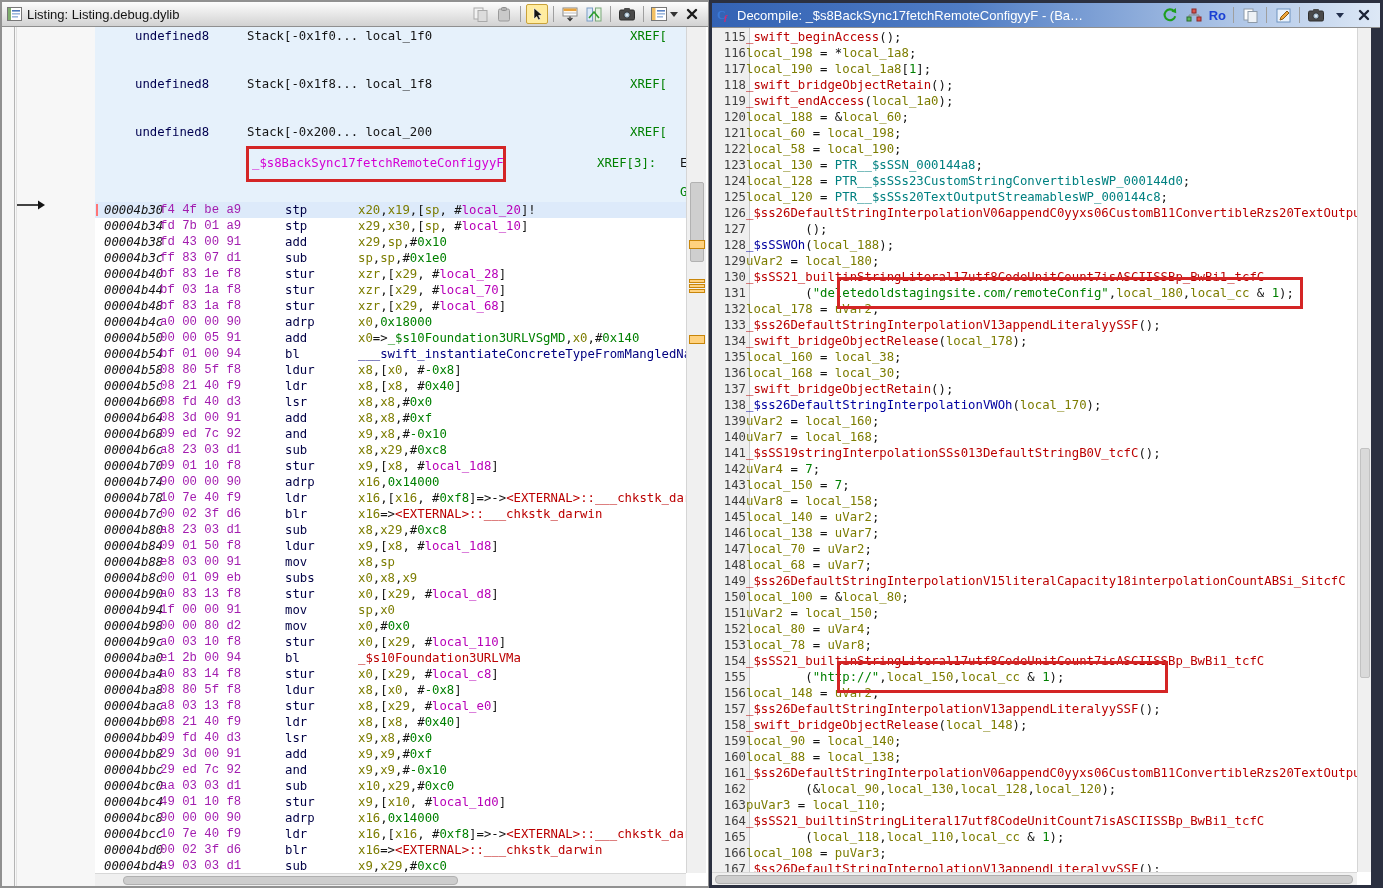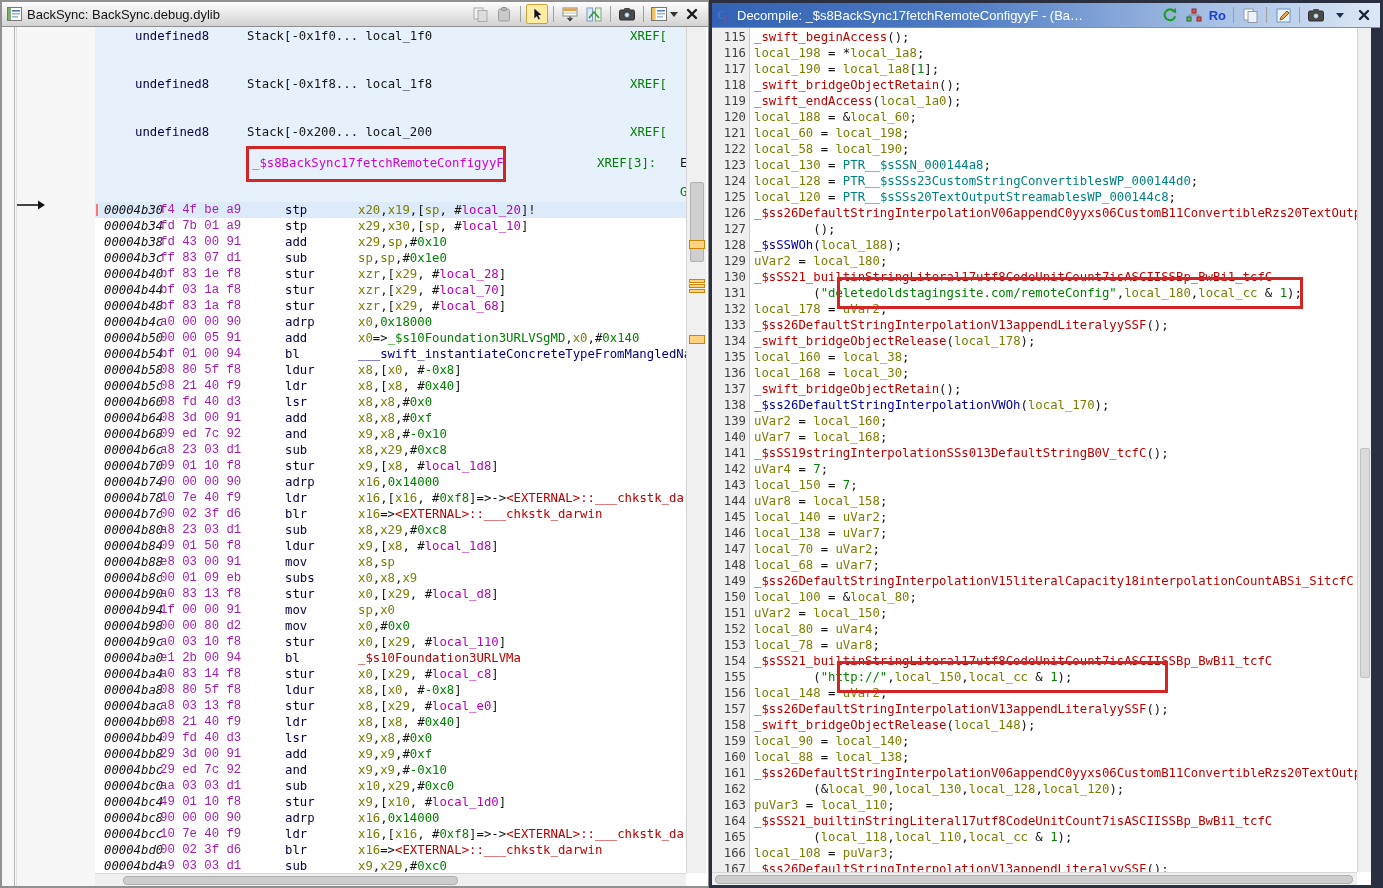--- a/index.html
+++ b/index.html
@@ -79,21 +79,21 @@
   .hscroll { position:absolute; background:#f0f0f0; border-top:1px solid #d8d8d8; }
   #listing-hscroll { left:93px; top:846px; width:591px; height:13px; }
   .hthumb { position:absolute; top:2px; height:9px; background:#cdcdcd; border:1px solid #b0b0b0; border-radius:4px; }
   #listing-hthumb { left:28px; width:335px; }
 
   
   #dec-gutter { position:absolute; left:0; top:0; width:38px; height:844px; background:#efefef; border-right:1px solid #c9c9c9; }
   #dec-lines { position:absolute; left:0; top:0; width:645px; height:844px; overflow:hidden;
                font-family:"DejaVu Sans Mono",monospace; font-size:12.3px; line-height:16px; white-space:pre; }
   .dline { position:absolute; left:0; height:16px; display:flex; }
-  .lnum { display:inline-block; width:34px; text-align:right; margin-right:8px; color:#3f3f3f; }
+  .lnum { display:inline-block; width:34px; text-align:right; margin-right:0; color:#3f3f3f; }
   #dec-vscroll { right:9px; top:0; width:14px; height:844px; }
   #dec-vthumb { left:2px; top:420px; width:10px; height:230px; background:#dadada; border:1px solid #c2c2c2; }
   #dec-hscroll { left:0; right:23px; top:844px; height:13px; }
   #dec-hthumb { left:3px; right:4px; }
   #dec-darkstrip { position:absolute; right:0; top:0; width:9px; height:100%; background:#2b3040; }
 
   
   .redbox { position:absolute; border:3px solid #d42525; pointer-events:none; z-index:40; }
   #listing-redbox { left:151px; top:119px; width:260px; height:36px; }
   #dec-redbox-1 { left:125px; top:249px; width:466px; height:32px; }
@@ -106,21 +106,21 @@
   <header class="titlebar">
     <span style="display:flex">
       <svg width="15" height="14">
           <rect x="0.5" y="0.5" width="14" height="13" fill="#fff" stroke="#777"></rect>
           <rect x="1" y="1" width="3" height="12" fill="#7fae6e"></rect>
           <rect x="5" y="3" width="8" height="1.6" fill="#4d79bb"></rect>
           <rect x="5" y="6" width="8" height="1.6" fill="#9db8dd"></rect>
           <rect x="5" y="9" width="6" height="1.6" fill="#9db8dd"></rect>
         </svg>
     </span>
-    <span class="title-text">BackSync: BackSync.debug.dylib</span>
+    <span class="title-text">Listing: Listing.debug.dylib</span>
     <div class="tb">
       <span class="tbtn">
           <svg width="15" height="15">
             <rect x="1" y="1" width="9" height="11" fill="#f2f2f2" stroke="#a9a9a9"></rect>
             <rect x="5" y="3.5" width="9" height="11" fill="#dcdcdc" stroke="#a9a9a9"></rect>
           </svg>
         </span>
       <span class="tbtn">
           <svg width="14" height="15">
             <rect x="1.5" y="2" width="11" height="12" rx="1.5" fill="#c9c9c9" stroke="#9a9a9a"></rect>

